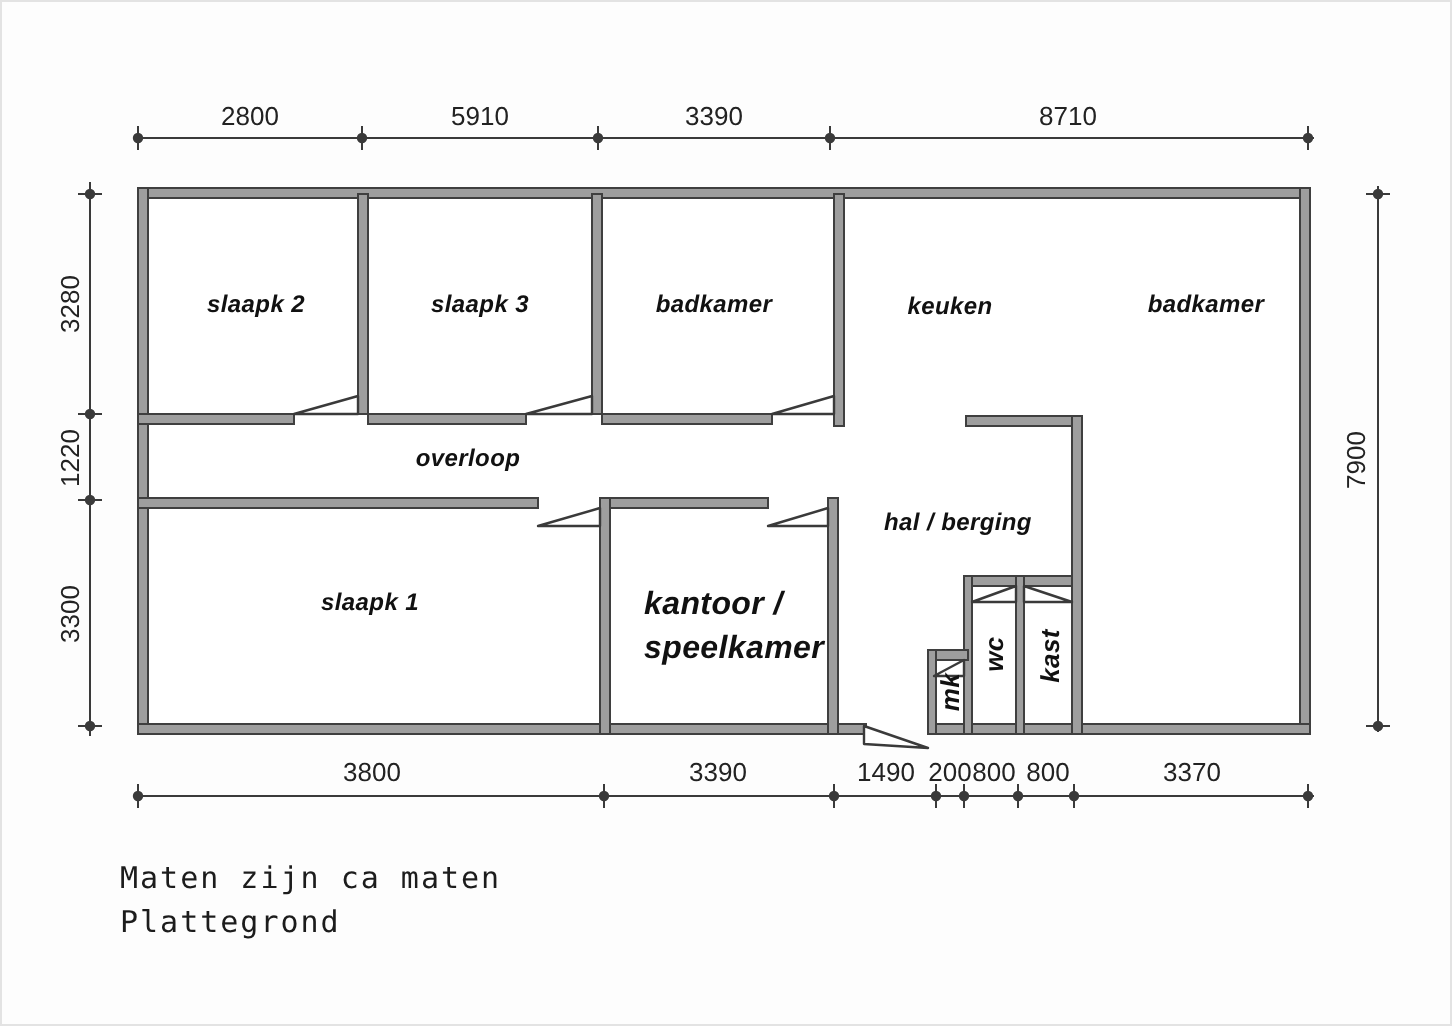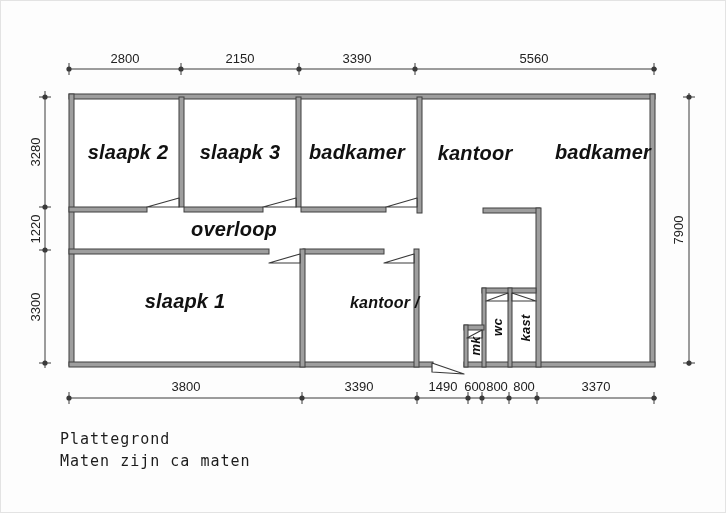--- a/index.html
+++ b/index.html
@@ -14,28 +14,28 @@
     font-family:"Liberation Sans",sans-serif;
   }
   svg{position:absolute;left:0;top:0;}
   .walls rect{fill:var(--wall-fill,#9e9e9e);stroke:var(--wall-edge,#3f3f3f);stroke-width:1;}
   .doors polygon{fill:#ffffff;stroke:var(--line,#3a3a3a);stroke-width:1.2;stroke-linejoin:round;}
   .dims line{stroke:var(--line,#3a3a3a);stroke-width:1;}
   .dims circle{fill:var(--line,#3a3a3a);}
   .interior{fill:#ffffff;stroke:none;}
   .room-label{
     position:absolute;transform:translate(-50%,-50%);
-    font-style:italic;font-weight:bold;font-size:20px;
+    font-style:italic;font-weight:bold;font-size:12px;
     color:var(--text,#111);white-space:nowrap;letter-spacing:.2px;
   }
   .room-label.small{font-size:13px;}
   .room-label.rot{transform:translate(-50%,-50%) rotate(-90deg);}
   .room-label-block{
     position:absolute;font-style:italic;font-weight:bold;font-size:16px;
-    color:var(--text,#111);white-space:nowrap;line-height:22px;letter-spacing:.2px;margin-left:28px;
+    color:var(--text,#111);white-space:nowrap;line-height:22px;letter-spacing:.2px;
   }
   .dim-label{
     position:absolute;transform:translate(-50%,-50%);
     font-size:13px;color:#222;white-space:nowrap;
   }
   .dim-label.rot{transform:translate(-50%,-50%) rotate(-90deg);}
   .caption{
     position:absolute;left:59px;top:427px;
     font-family:"DejaVu Sans Mono",monospace;
     font-size:15px;line-height:22px;letter-spacing:1px;color:#1c1c1c;
@@ -141,48 +141,50 @@
       <circle cx="688" cy="96" r="2.6"></circle>
         <line x1="682" y1="96" x2="694" y2="96"></line>
       <circle cx="688" cy="362" r="2.6"></circle>
         <line x1="682" y1="362" x2="694" y2="362"></line>
     </g>
   </svg>
 
   <div class="room-label" style="left:127px;top:151px">slaapk 2</div>
   <div class="room-label" style="left:239px;top:151px">slaapk 3</div>
   <div class="room-label" style="left:356px;top:151px">badkamer</div>
-  <div class="room-label" style="left:474px;top:152px">kantoor</div>
+  <div class="room-label" style="left:474px;top:152px">keuken</div>
   <div class="room-label" style="left:602px;top:151px">badkamer</div>
   <div class="room-label" style="left:233px;top:228px">overloop</div>
   <div class="room-label" style="left:184px;top:300px">slaapk 1</div>
   <div class="room-label-block" style="left:321px;top:291px">
     <div>kantoor /</div>
+    <div>speelkamer</div>
   </div>
+  <div class="room-label" style="left:478px;top:260px">hal / berging</div>
   <div class="room-label small rot" style="left:474px;top:345px">mk</div>
   <div class="room-label small rot" style="left:496px;top:326px">wc</div>
   <div class="room-label small rot" style="left:524px;top:327px">kast</div>
 
   <div class="dim-label" style="left:124px;top:57px">2800</div>
-  <div class="dim-label" style="left:239px;top:57px">2150</div>
+  <div class="dim-label" style="left:239px;top:57px">5910</div>
   <div class="dim-label" style="left:356px;top:57px">3390</div>
-  <div class="dim-label" style="left:533px;top:57px">5560</div>
+  <div class="dim-label" style="left:533px;top:57px">8710</div>
 
   <div class="dim-label" style="left:185px;top:385px">3800</div>
   <div class="dim-label" style="left:358px;top:385px">3390</div>
   <div class="dim-label" style="left:442px;top:385px">1490</div>
-  <div class="dim-label" style="left:474px;top:385px">600</div>
+  <div class="dim-label" style="left:474px;top:385px">200</div>
   <div class="dim-label" style="left:496px;top:385px">800</div>
   <div class="dim-label" style="left:523px;top:385px">800</div>
   <div class="dim-label" style="left:595px;top:385px">3370</div>
 
   <div class="dim-label rot" style="left:34px;top:151px">3280</div>
   <div class="dim-label rot" style="left:34px;top:228px">1220</div>
   <div class="dim-label rot" style="left:34px;top:306px">3300</div>
 
   <div class="dim-label rot" style="left:677px;top:229px">7900</div>
 
   <div class="caption">
+    <div>Maten zijn ca maten</div>
     <div>Plattegrond</div>
-    <div>Maten zijn ca maten</div>
   </div>
 
 </div>
 
 </body></html>

